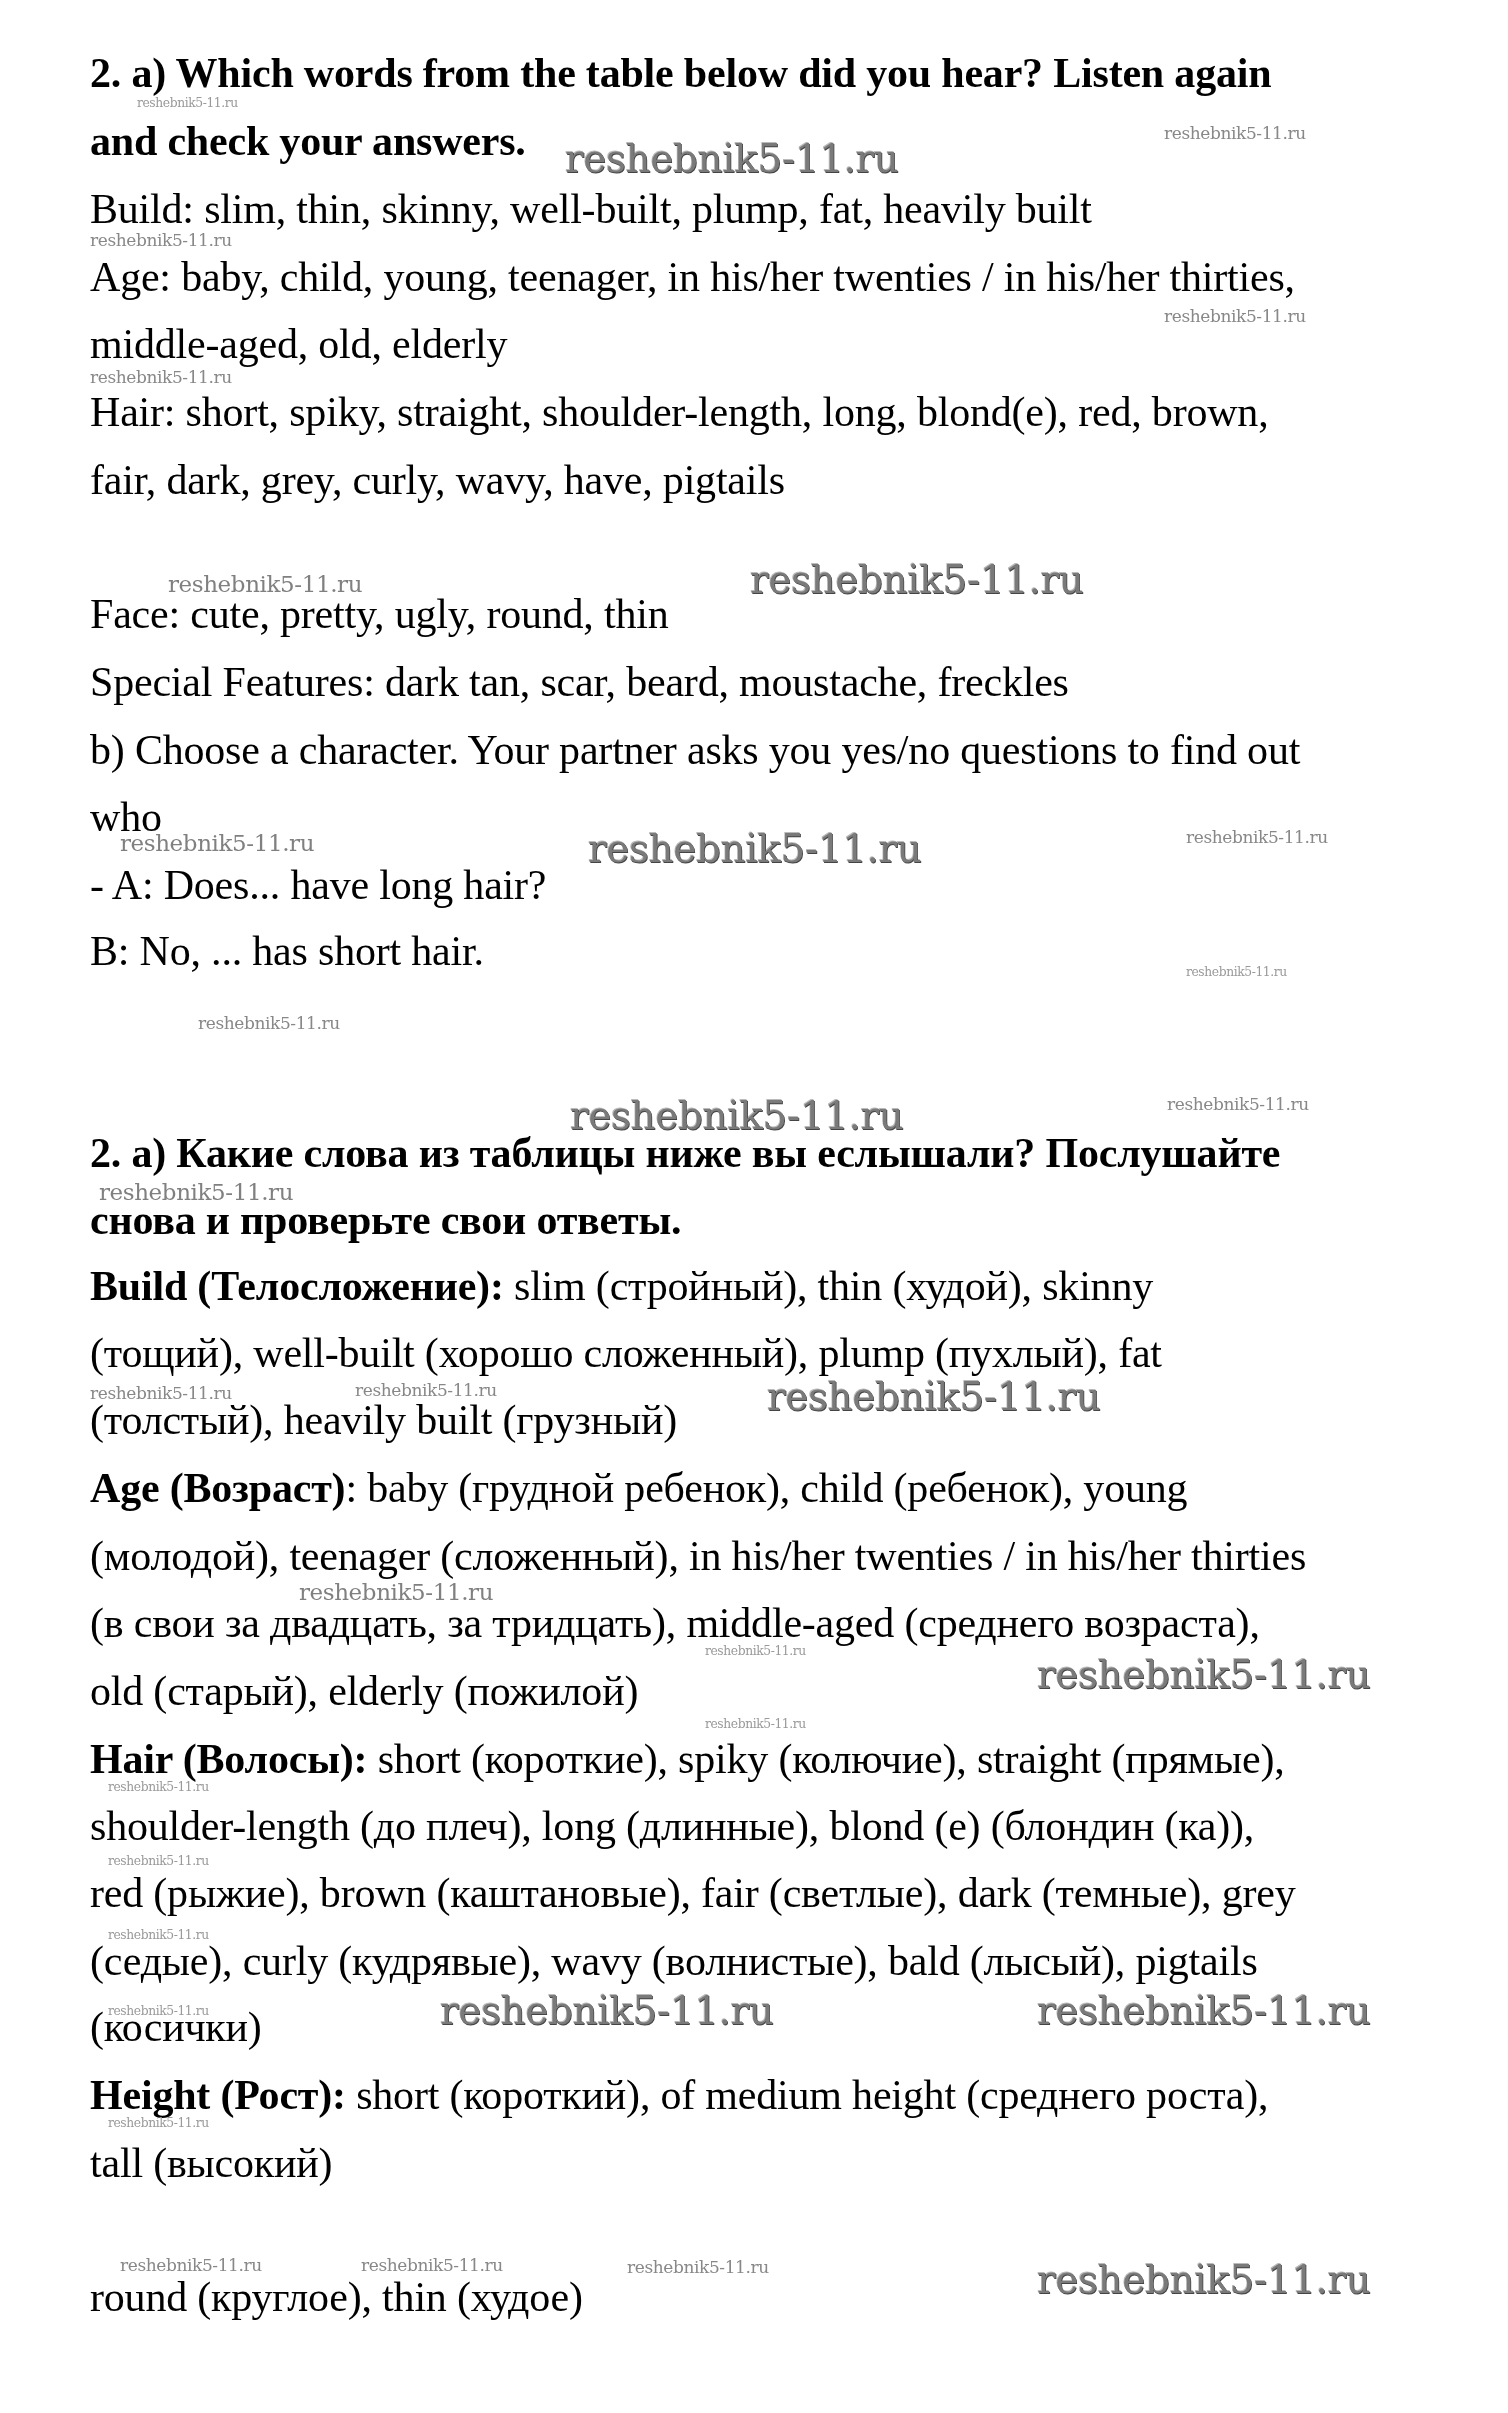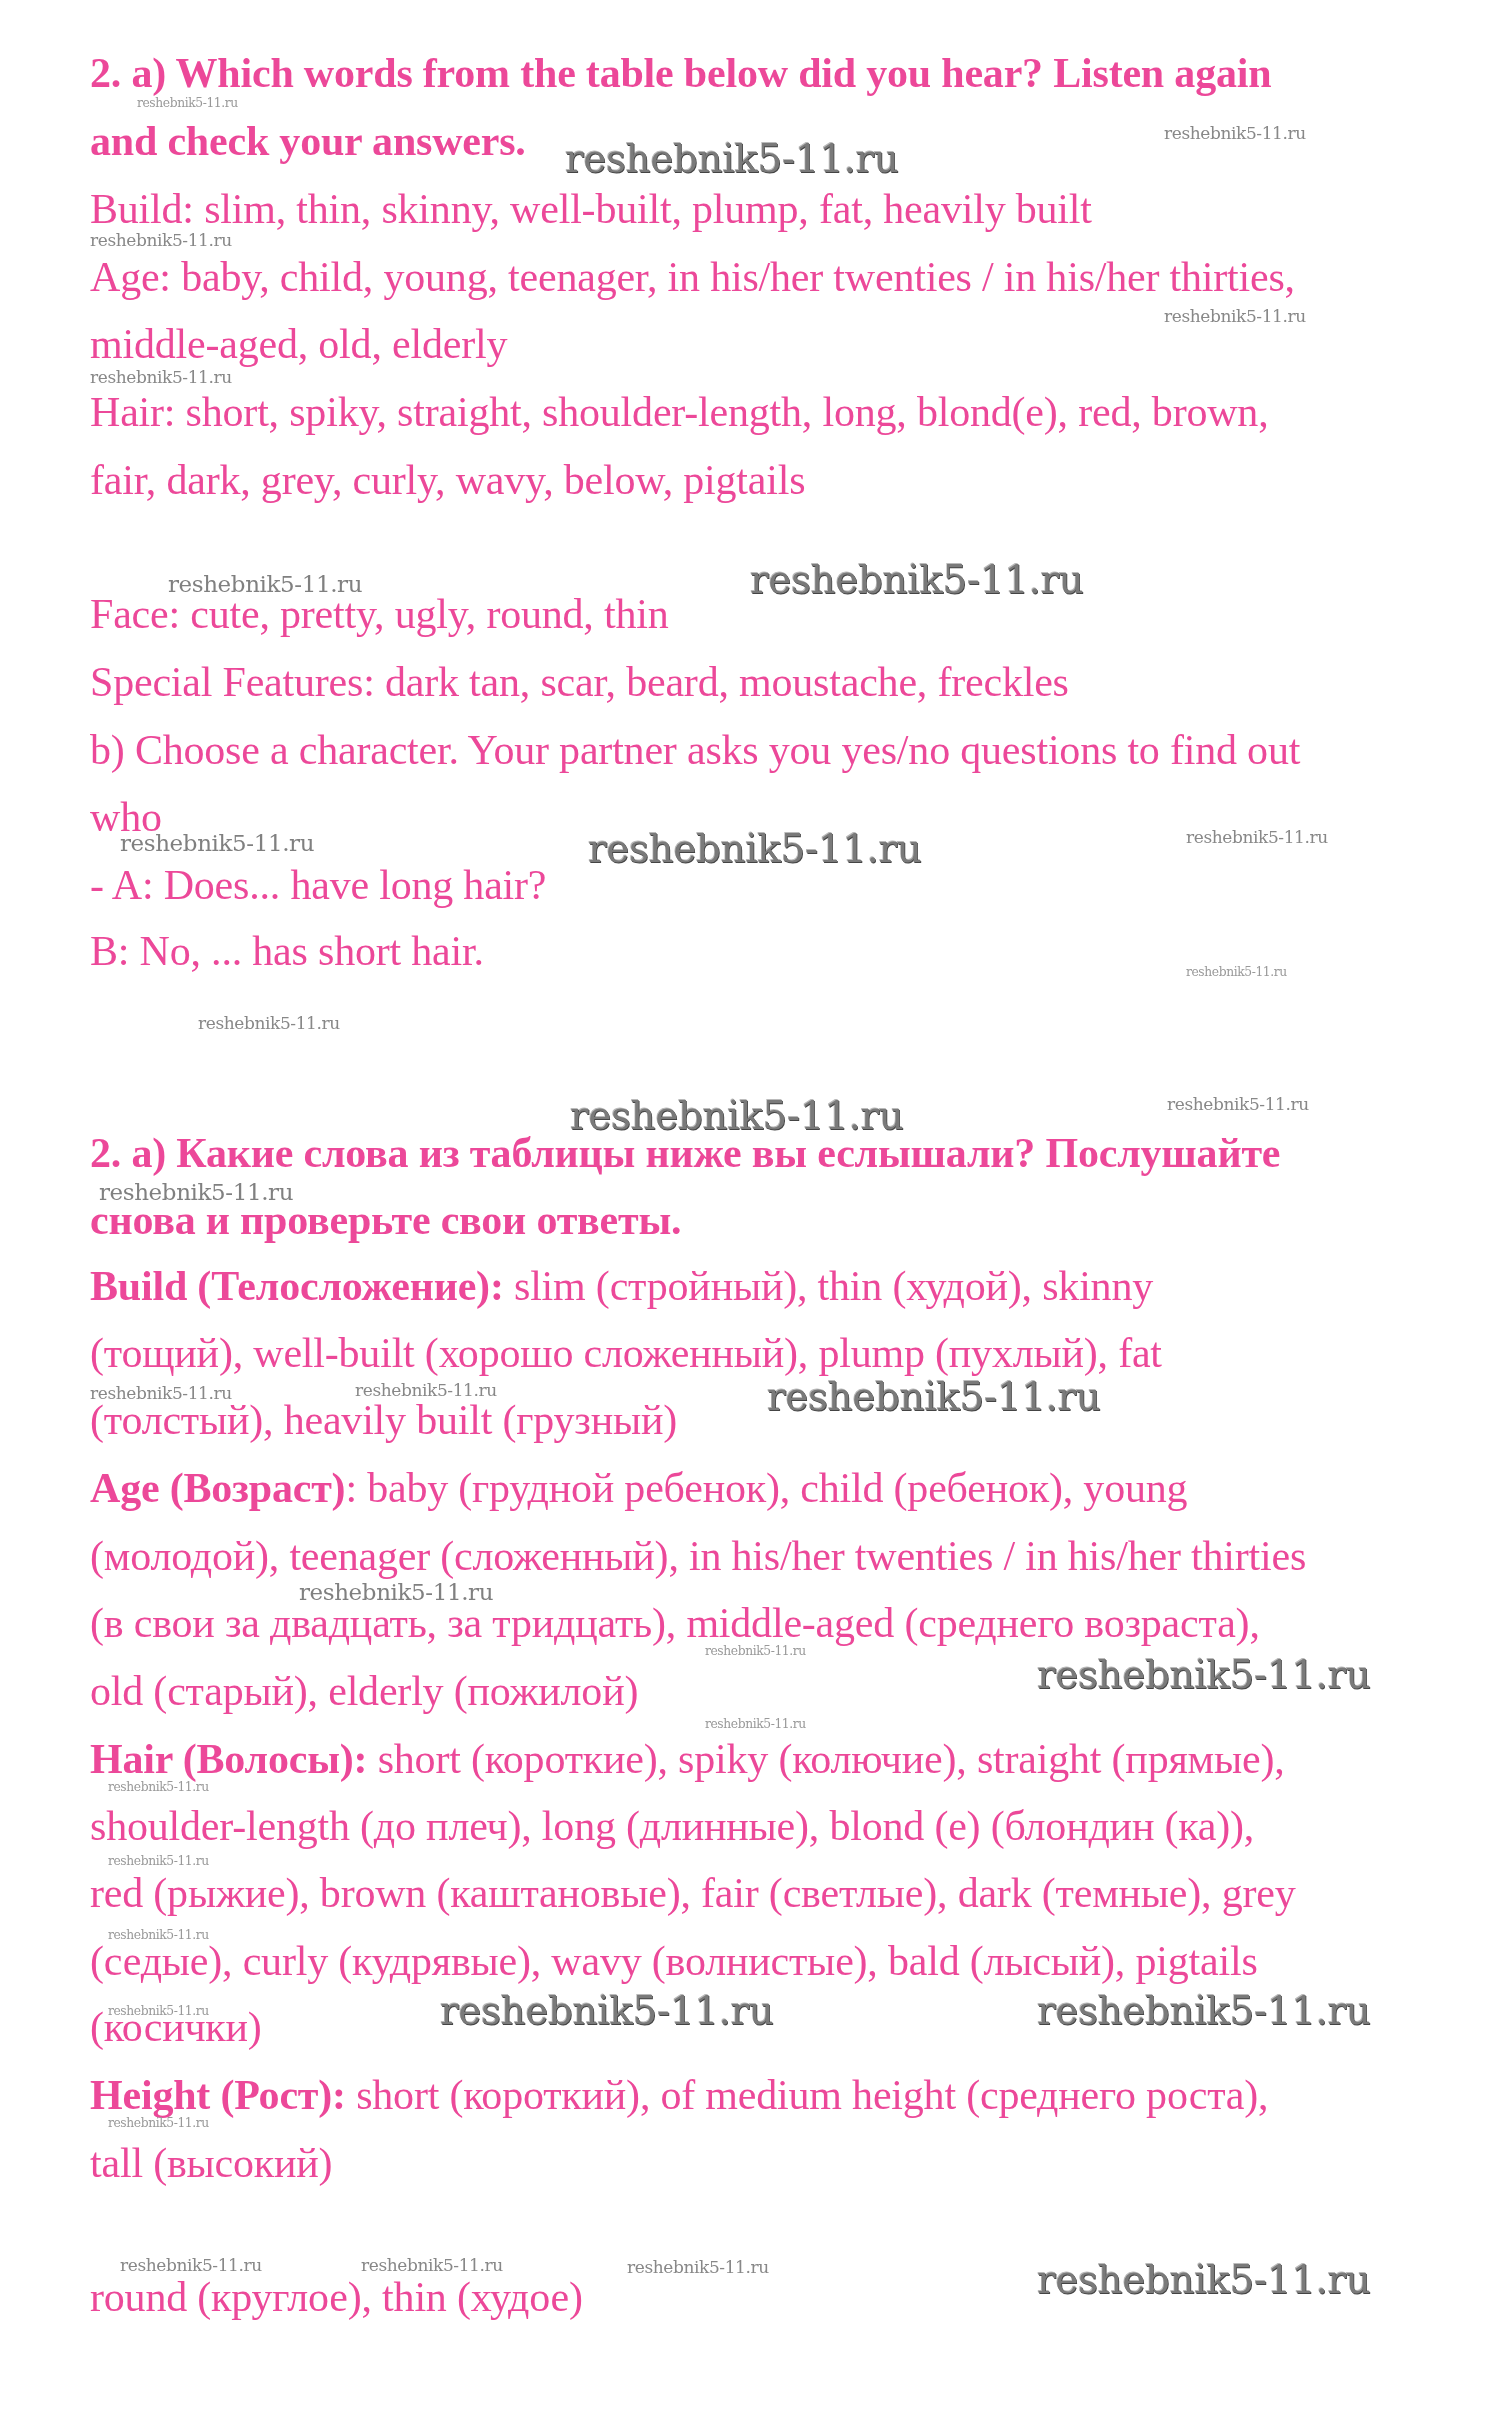--- a/index.html
+++ b/index.html
@@ -1,21 +1,21 @@
 <!DOCTYPE html>
 <html style="font-size:12.3px"><head>
 <meta charset="utf-8">
 <style>
   html, body { margin: 0; padding: 0; background: #ffffff; }
   body { width: 1508px; height: 2413px; position: relative; overflow: hidden; }
   .page { position: absolute; left: 0; top: 0; width: 1508px; height: 2413px; background: #fff; }
   .line {
     position: absolute; left: 90px; white-space: nowrap;
     font-family: "Liberation Serif", "DejaVu Serif", serif;
-    font-size: 42px; line-height: 51px; color: #ec4899;
+    font-size: 42px; line-height: 51px; color: #000000;
     letter-spacing: -0.2px;
   }
   .b { font-weight: bold; }
   .wm {
     position: absolute; white-space: nowrap;
     font-family: "DejaVu Serif", "Liberation Serif", serif;
     font-weight: normal; color: #8a8a8a; letter-spacing: -0.4px;
   }
   .wm.big { font-size: 39px; color: #7a7a7a;
     text-shadow: 0.8px 0.8px 0 #444, -0.8px -0.8px 0 #bbb; }
@@ -30,21 +30,21 @@
 
   <div class="line b" style="top:48px">2. a) Which words from the table below did you hear? Listen again</div>
   <div class="line b" style="top:116px">and check your answers.</div>
 
   <div class="line" style="top:184px"><span>Build:</span><span> slim, thin, skinny, well-built, plump, fat, heavily built</span></div>
 
   <div class="line" style="top:252px"><span>Age:</span><span> baby, child, young, teenager, in his/her twenties / in his/her thirties,</span></div>
   <div class="line" style="top:319px">middle-aged, old, elderly</div>
 
   <div class="line" style="top:387px"><span>Hair:</span><span> short, spiky, straight, shoulder-length, long, blond(e), red, brown,</span></div>
-  <div class="line" style="top:455px">fair, dark, grey, curly, wavy, below, pigtails</div>
+  <div class="line" style="top:455px">fair, dark, grey, curly, wavy, have, pigtails</div>
 
 
   <div class="line" style="top:589px"><span>Face:</span><span> cute, pretty, ugly, round, thin</span></div>
 
   <div class="line" style="top:657px"><span>Special Features:</span><span> dark tan, scar, beard, moustache, freckles</span></div>
 
   <div class="line" style="top:725px">b) Choose a character. Your partner asks you yes/no questions to find out</div>
   <div class="line" style="top:792px">who</div>
 
   <div class="line" style="top:860px">- A: Does... have long hair?</div>

